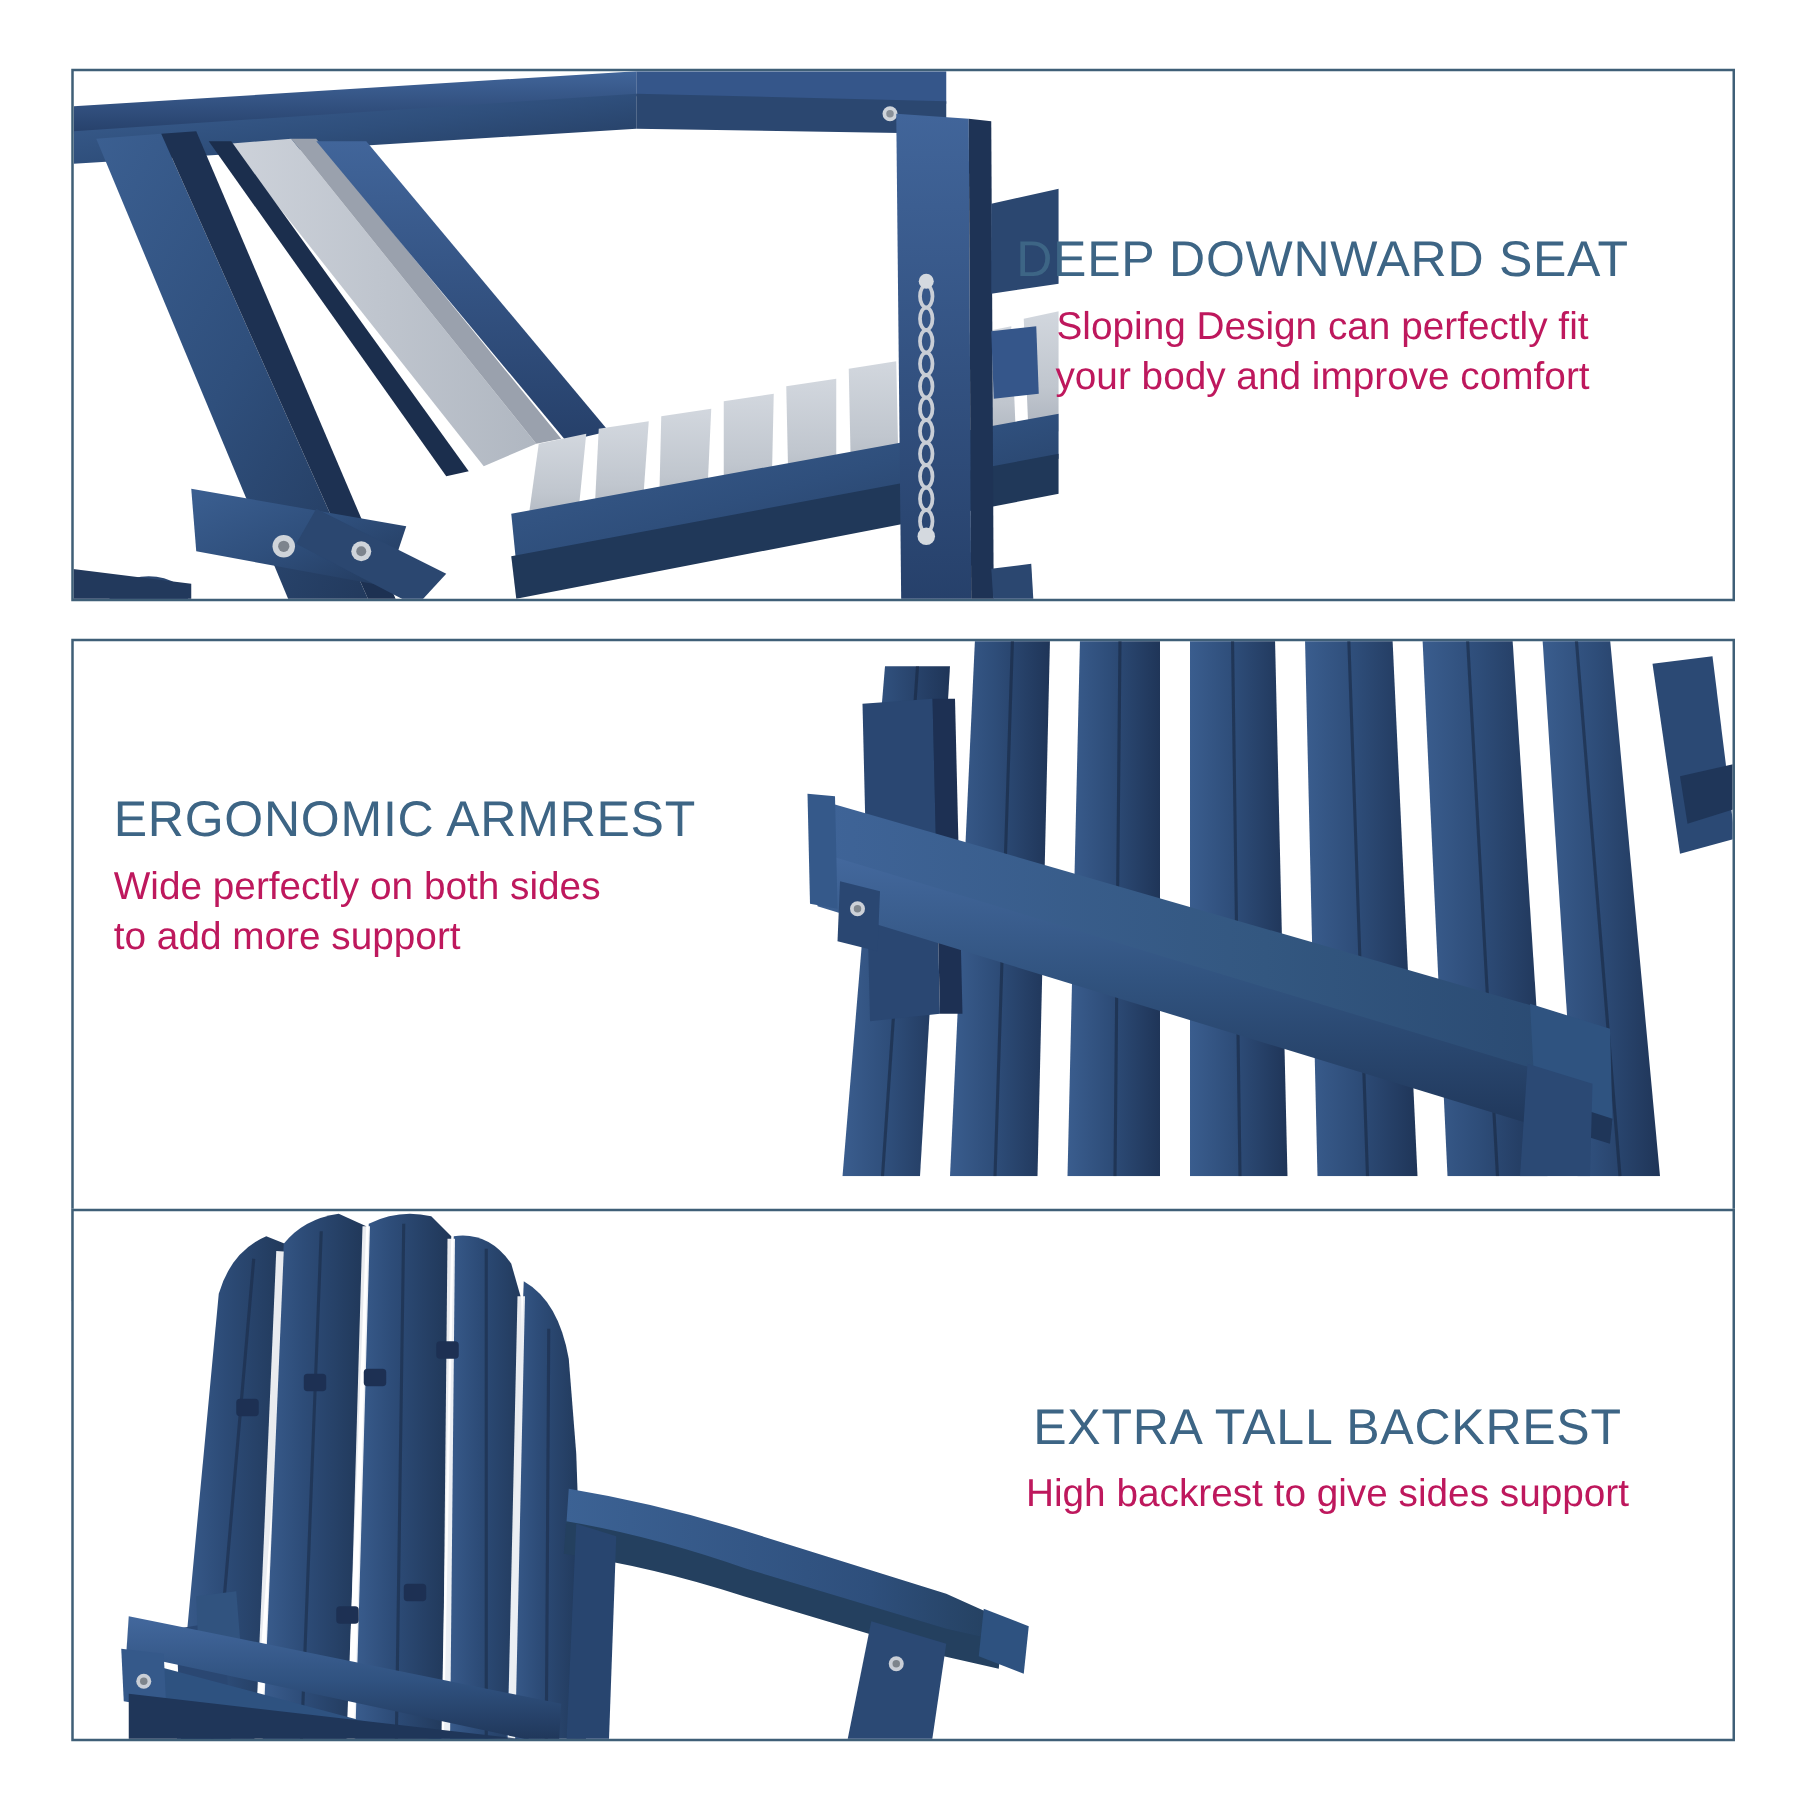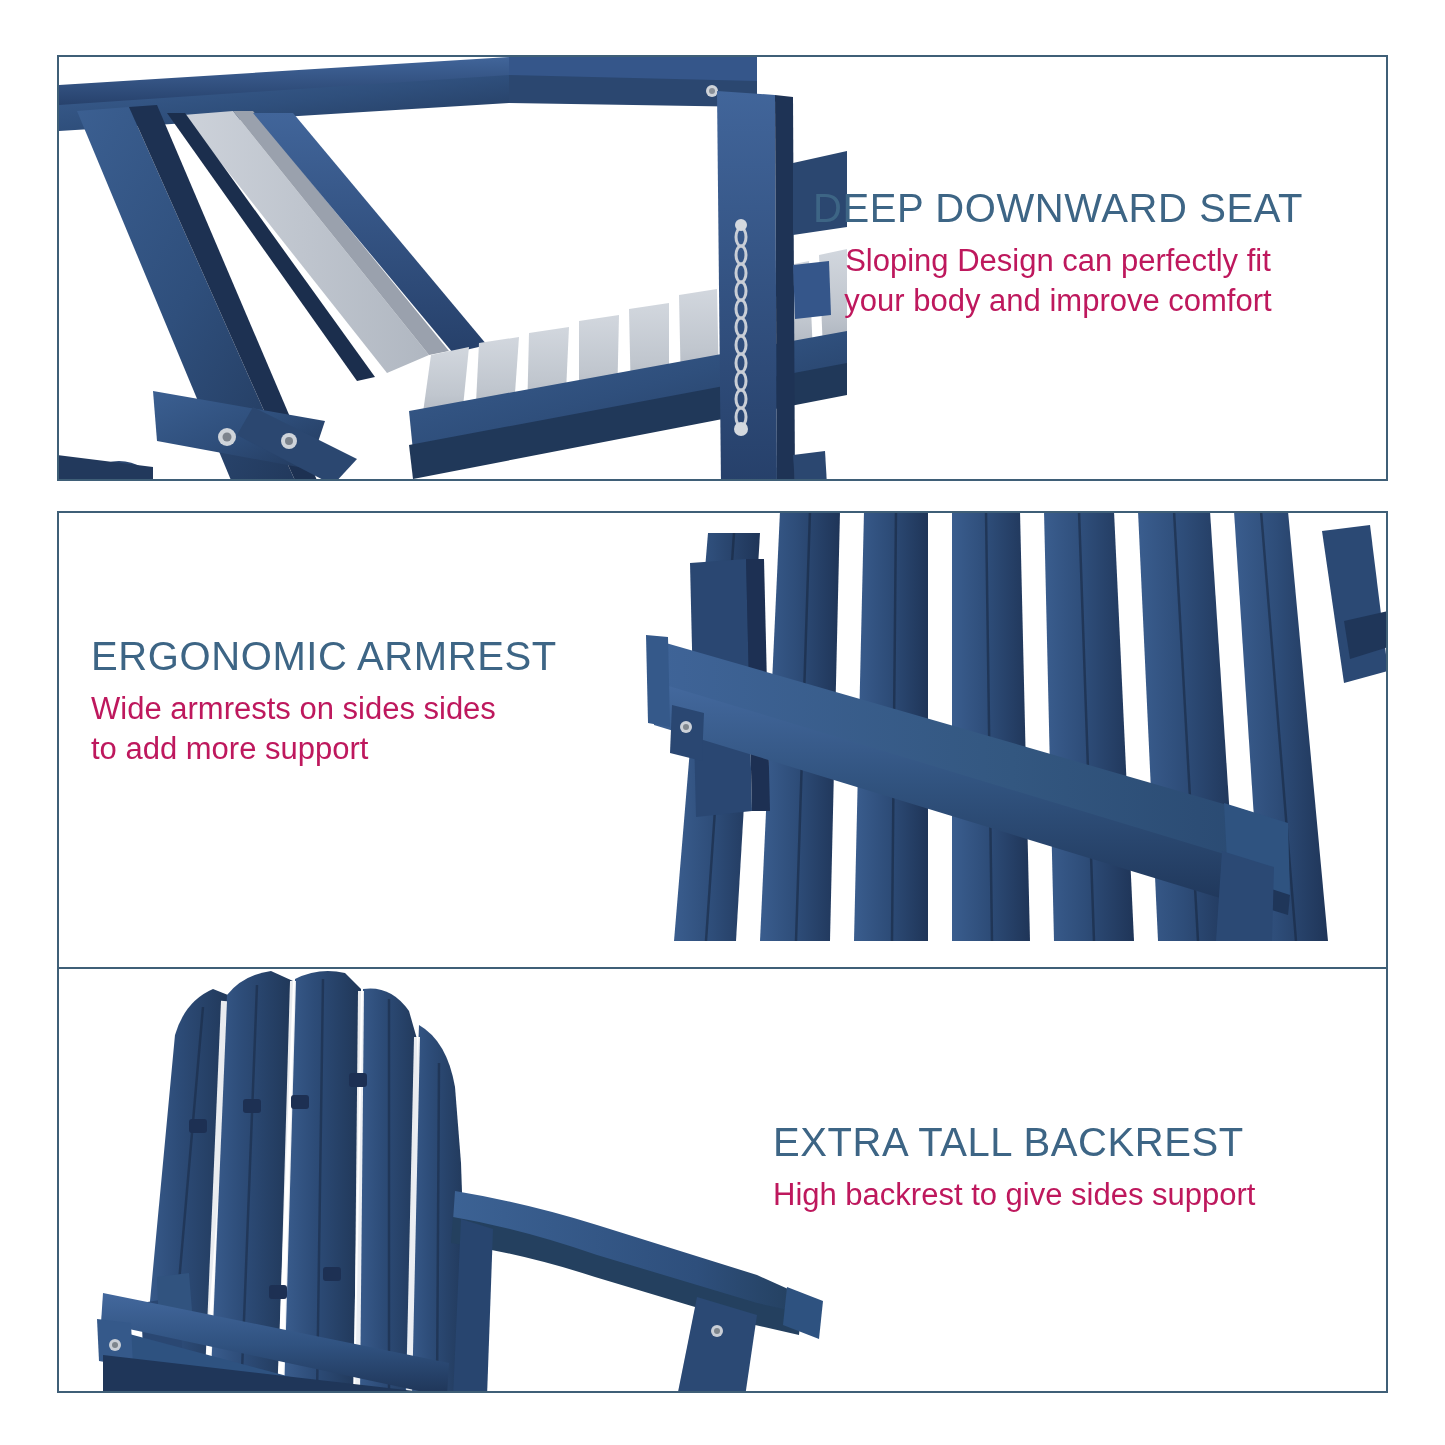--- a/index.html
+++ b/index.html
@@ -49,21 +49,21 @@
     font-size: 31px;
     font-weight: 400;
     line-height: 1.28;
     margin: 0;
   }
   
   #text-1 { right: 28px; top: 128px; width: 600px; text-align: center; }
   
   #text-2 { left: 32px; top: 120px; width: 620px; text-align: left; }
   
-  #text-3 { right: 13px; top: 150px; width: 600px; }
+  #text-3 { right: 24px; top: 150px; width: 600px; text-align: center; }
 
   .art {
     position: absolute;
     z-index: 1;
   }
   #art-1 { left: -2px;  top: -2px;  width: 790px;  height: 430px; }
   #art-2 { right: -2px; top: -2px;  width: 760px;  height: 430px; }
   #art-3 { left: -2px;  top: -2px;  width: 800px;  height: 430px; }
 
   .art svg { display: block; width: 100%; height: 100%; }
@@ -173,21 +173,21 @@
         <span>your body and improve comfort</span>
       </p>
     </div>
   </section>
 
   <section class="panel" id="panel-2">
 
     <div class="text-block" id="text-2">
       <h2 class="panel-title">ERGONOMIC ARMREST</h2>
       <p class="panel-desc">
-        <span>Wide armrests on sides sides</span><br>
+        <span>Wide perfectly on both sides</span><br>
         <span>to add more support</span>
       </p>
     </div>
 
     <div class="art" id="art-2">
       <svg viewBox="0 0 760 430" preserveAspectRatio="none" aria-hidden="true">
         <defs>
           <linearGradient id="p2navy" x1="0" y1="0" x2="1" y2="1">
             <stop offset="0%" stop-color="#3c6093"></stop>
             <stop offset="55%" stop-color="#2d4c78"></stop>

